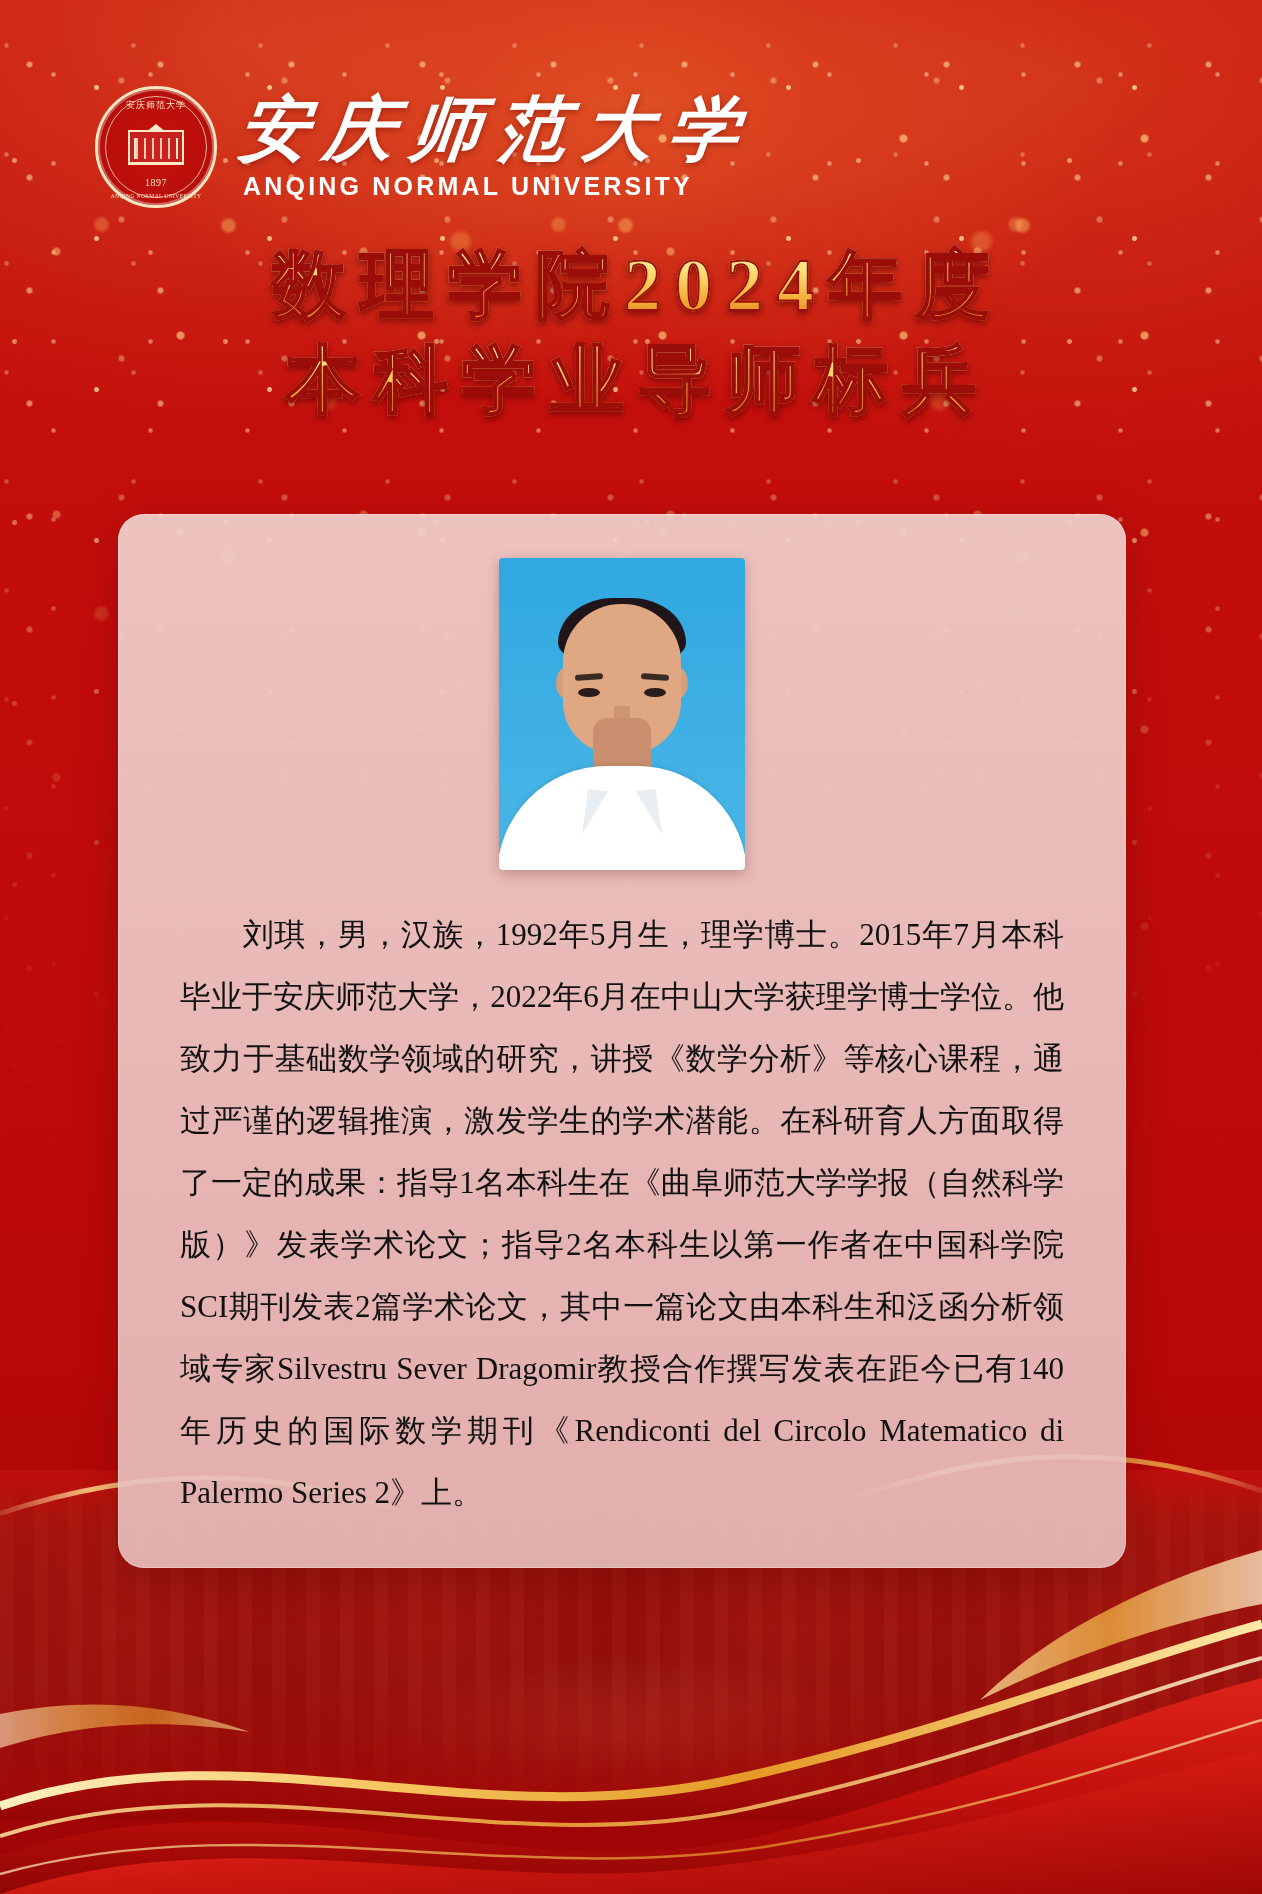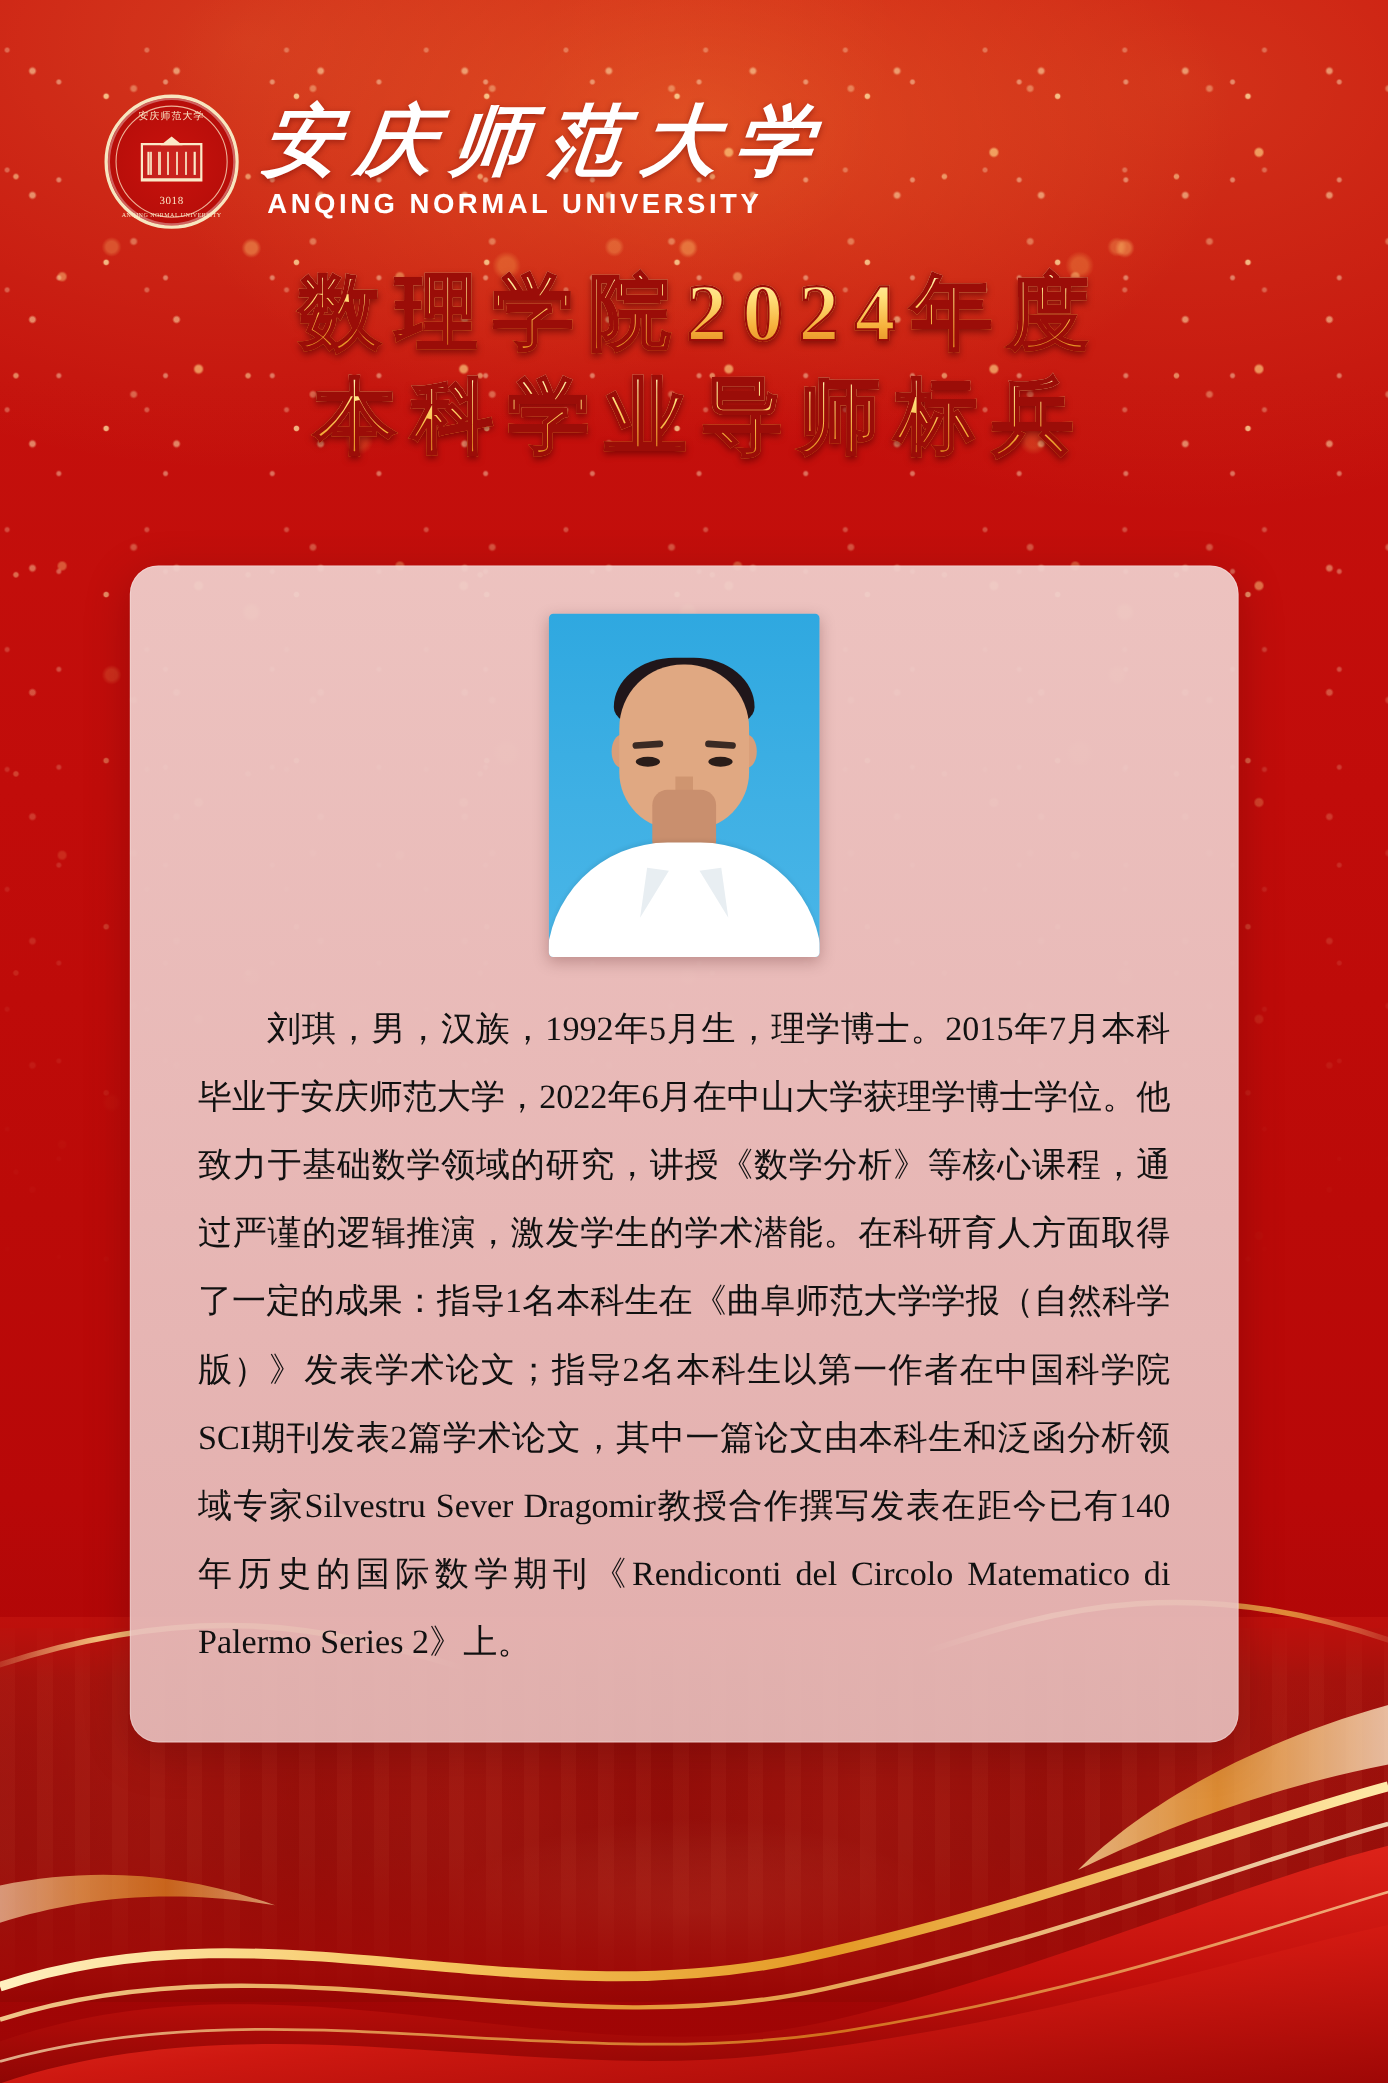--- a/index.html
+++ b/index.html
@@ -234,21 +234,21 @@
   .card {
     position: absolute;
     top: 514px;
     left: 118px;
     width: 1008px;
     min-height: 1000px;
     border-radius: 26px;
     background: linear-gradient(180deg, rgba(240,208,205,0.93) 0%, rgba(236,200,198,0.92) 45%, rgba(231,192,190,0.9) 100%);
     box-shadow: 0 10px 40px rgba(70,0,0,0.28), inset 0 0 0 1px rgba(255,255,255,0.25);
     z-index: 5;
-    padding: 0 0 60px 0;
+    padding: 0 0 44px 0;
     box-sizing: border-box;
   }
   .photo-wrap {
     display: flex;
     justify-content: center;
     padding-top: 44px;
   }
   .photo {
     width: 246px;
     height: 312px;
@@ -391,21 +391,21 @@
   <div class="sparkles b"></div>
 
   <div class="campus-band"></div>
   <div class="campus-mask"></div>
 
   <div class="header">
     <div class="crest">
       <div class="ring"></div>
       <div class="arc-top">安庆师范大学</div>
       <div class="building"></div>
-      <div class="year">3018</div>
+      <div class="year">1897</div>
       <div class="arc-bot">ANQING NORMAL UNIVERSITY</div>
     </div>
     <div class="wordmark">
       <div class="cn">安庆师范大学</div>
       <div class="en">ANQING NORMAL UNIVERSITY</div>
     </div>
   </div>
 
   <div class="title-block">
     <div class="title-line">数理学院2024年度</div>

